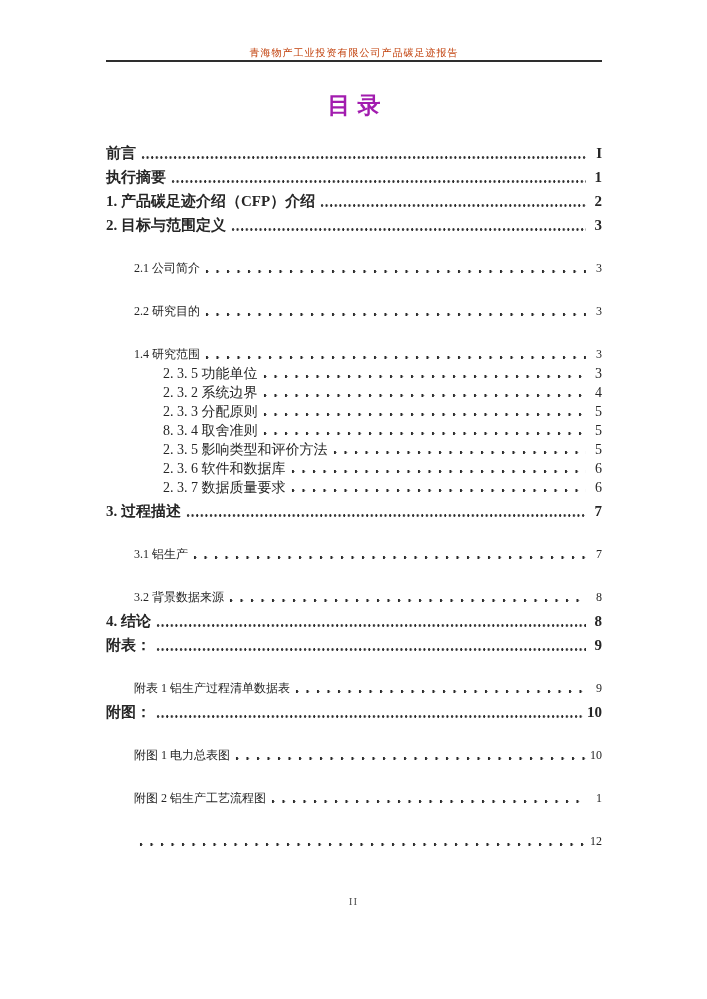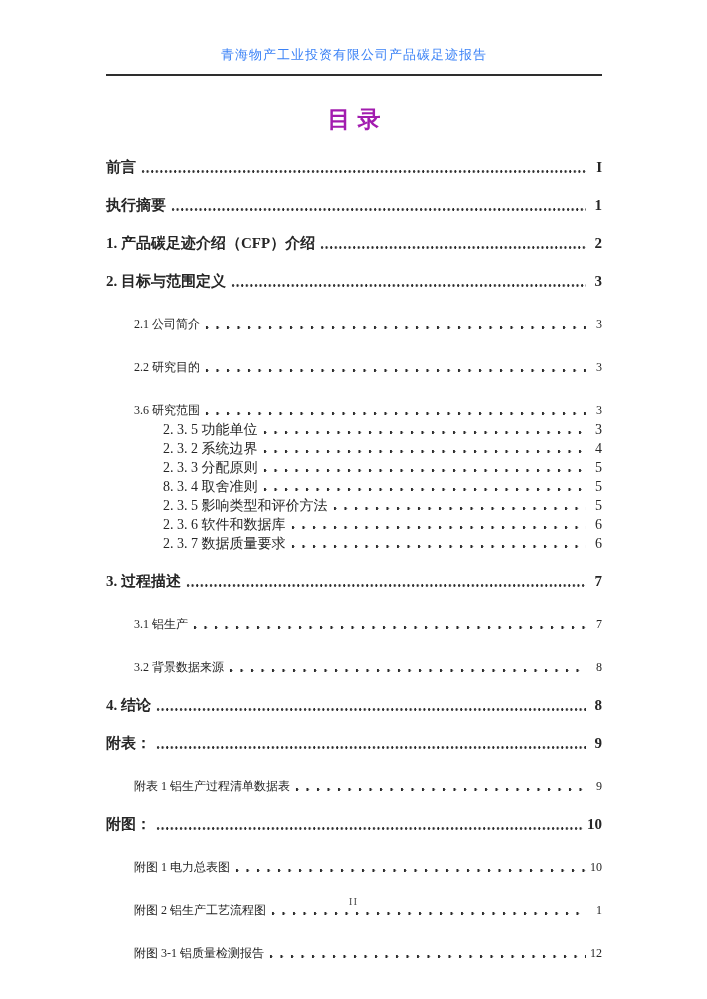--- a/index.html
+++ b/index.html
@@ -19,25 +19,25 @@
   }
   .content {
     position: absolute;
     left: 106px;
     top: 0;
     width: 496px;
   }
   
   .doc-header {
     padding-top: 46px;
-    padding-bottom: 10px;
+    padding-bottom: 0;
     text-align: center;
-    font-size: 13px;
+    font-size: 10px;
     letter-spacing: 1px;
-    color: #3b82f6;
+    color: #c2410c;
     border-bottom: 2px solid #2e2e2e;
   }
   
   .toc-title {
     margin-top: 28px;
     text-align: center;
     font-size: 23px;
     font-weight: bold;
     letter-spacing: 7px;
     padding-left: 7px; 
@@ -49,21 +49,21 @@
   }
   .row {
     display: flex;
     align-items: flex-end;
     white-space: nowrap;
   }
   .row.lvl1 {
     font-weight: bold;
     font-size: 15px;
     line-height: 20px;
-    margin-top: 18px;
+    margin-top: 4px;
   }
   .row.lvl1:first-child { margin-top: 0; }
   .row.lvl2 {
     font-size: 12px;
     line-height: 19px;
     padding-left: 28px;
     margin-top: 24px;
   }
   .row.lvl3 {
     font-size: 14px;
@@ -142,21 +142,21 @@
     <span class="pagenum">3</span>
   </div>
 
   <div class="row lvl2">
     <span class="label">2.2 研究目的</span>
     <span class="leader"></span>
     <span class="pagenum">3</span>
   </div>
 
   <div class="row lvl2">
-    <span class="label">3.6 研究范围</span>
+    <span class="label">1.4 研究范围</span>
     <span class="leader"></span>
     <span class="pagenum">3</span>
   </div>
 
   <div class="row lvl3">
     <span class="label">2. 3. 5 功能单位</span>
     <span class="leader"></span>
     <span class="pagenum">3</span>
   </div>
 
@@ -244,21 +244,20 @@
     <span class="pagenum">10</span>
   </div>
 
   <div class="row lvl2">
     <span class="label">附图 2 铝生产工艺流程图</span>
     <span class="leader"></span>
     <span class="pagenum">1</span>
   </div>
 
   <div class="row lvl2">
-    <span class="label">附图 3-1 铝质量检测报告</span>
     <span class="leader"></span>
     <span class="pagenum">12</span>
   </div>
 </div>
 
   </div>
 
   <div class="page-footer">II</div>
 </div>
 

